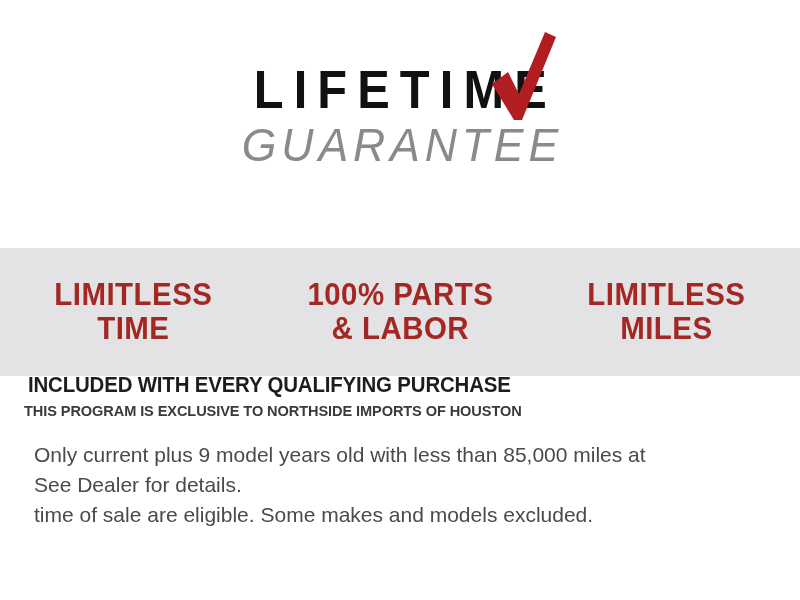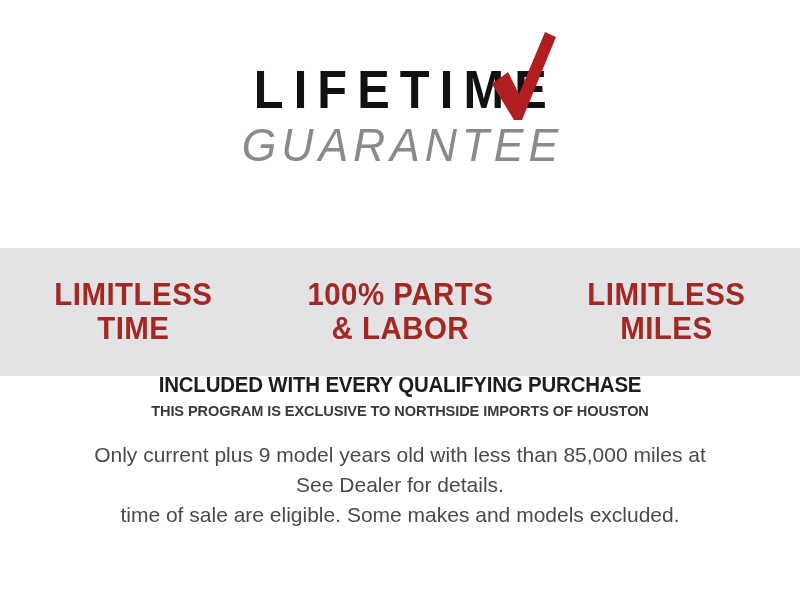--- a/index.html
+++ b/index.html
@@ -104,21 +104,20 @@
     display: block;
     white-space: nowrap;
   }
 
   
   .fineprint {
     position: absolute;
     top: 372px;
     left: 0;
     width: 800px;
-    text-align: center;
   }
 
   .fp-headline {
     font-family: "Liberation Sans", sans-serif;
     font-weight: bold;
     font-size: 22px;
     line-height: 26px;
     color: #1d1d1d;
     letter-spacing: -0.2px;
     transform: scaleX(0.93);
@@ -143,20 +142,21 @@
     margin-top: 19px;
     font-family: "Liberation Sans", sans-serif;
     font-weight: normal;
     font-size: 21px;
     line-height: 30px;
     color: #4a4a4a;
   }
   .fp-body .fp-body-line {
     display: block;
     white-space: nowrap;
+    padding-left: 34px;
   }
 </style>
 </head>
 <body>
 
 <div id="ad-root">
 
   <div class="logo-block">
     <div class="logo-lifetime-wrap">
       <span class="logo-lifetime">LIFETIME</span>

